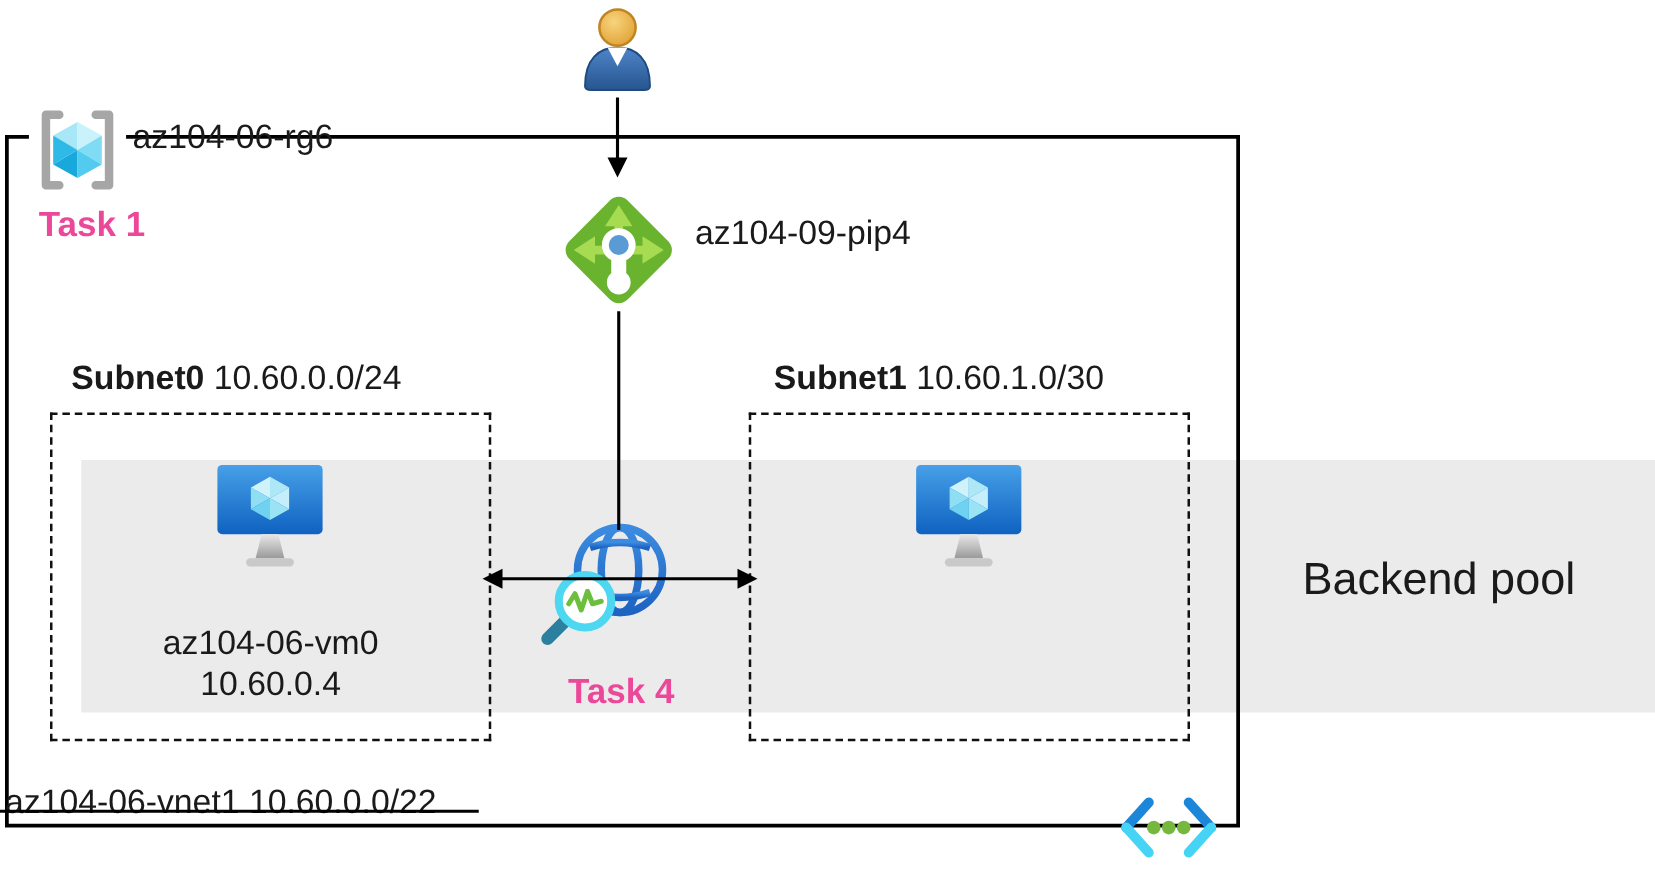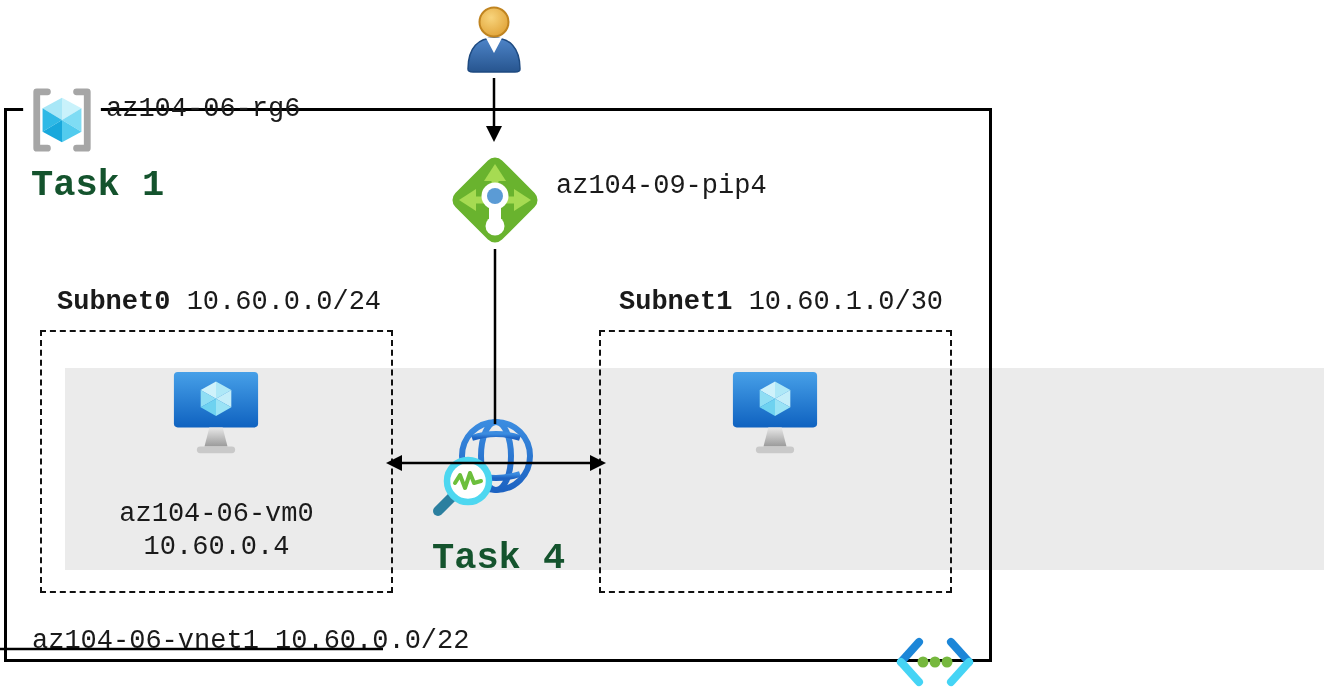--- a/index.html
+++ b/index.html
@@ -1,25 +1,25 @@
 <!DOCTYPE html>
 <html><head>
 <meta charset="utf-8">
 <style>
   html,body{margin:0;padding:0;background:#fff;}
   #canvas{
     position:relative;width:1324px;height:699px;background:#ffffff;
-    font-family:Liberation Mono, monospace;color:#1a1a1a;overflow:hidden;
+    font-family:Liberation Sans, sans-serif;color:#1a1a1a;overflow:hidden;
   }
   .abs{position:absolute;}
   .band{background:#ebebeb;}
   .rg-box{border:3px solid #000;box-sizing:border-box;}
   .subnet-box{border:2px dashed #111;box-sizing:border-box;}
   .lbl{font-size:27px;line-height:1.2;white-space:nowrap;}
-  .task{font-size:37px;font-weight:bold;color:#14532d;white-space:nowrap;}
+  .task{font-size:28px;font-weight:bold;color:#ec4899;white-space:nowrap;}
   .center-text{text-align:center;}
   .big{font-size:36px;}
   svg{display:block;}
   .overlay{pointer-events:none;}
 </style>
 </head>
 <body>
 
 <div id="canvas">
 
@@ -44,24 +44,25 @@
   <div class="abs lbl" style="left:619px;top:286px;">
     <span style="font-weight:bold;">Subnet1</span>
     <span>10.60.1.0/30</span>
   </div>
 
   <div class="abs lbl center-text" style="left:40px;top:498px;width:353px;line-height:33px;">
     <div>az104-06-vm0</div>
     <div>10.60.0.4</div>
   </div>
 
+  <div class="abs lbl big" style="left:1042px;top:441px;">Backend pool</div>
 
   <div class="abs task center-text" style="left:432px;top:537px;width:130px;">Task 4</div>
 
-  <div class="abs lbl" style="left:32px;top:625px;">az104-06-vnet1 10.60.0.0/22</div>
+  <div class="abs lbl" style="left:4px;top:625px;">az104-06-vnet1 10.60.0.0/22</div>
 
   <svg class="abs" style="left:22px;top:86px;" width="80" height="68" viewBox="0 0 80 70">
     <rect x="0" y="0" width="80" height="70" fill="#ffffff"></rect>
     <path d="M25,6 L14,6 L14,64 L25,64" fill="none" stroke="#a6a6a6" stroke-width="7" stroke-linecap="round" stroke-linejoin="round"></path>
     <path d="M55,6 L66,6 L66,64 L55,64" fill="none" stroke="#a6a6a6" stroke-width="7" stroke-linecap="round" stroke-linejoin="round"></path>
     <polygon points="40,12 20,23 40,35" fill="#a8e7f7"></polygon>
     <polygon points="40,12 60,23 40,35" fill="#c9f2fb"></polygon>
     <polygon points="20,23 20,47 40,35" fill="#2fb9e6"></polygon>
     <polygon points="60,23 60,47 40,35" fill="#7fdcf4"></polygon>
     <polygon points="20,47 40,58 40,35" fill="#18a8dc"></polygon>

